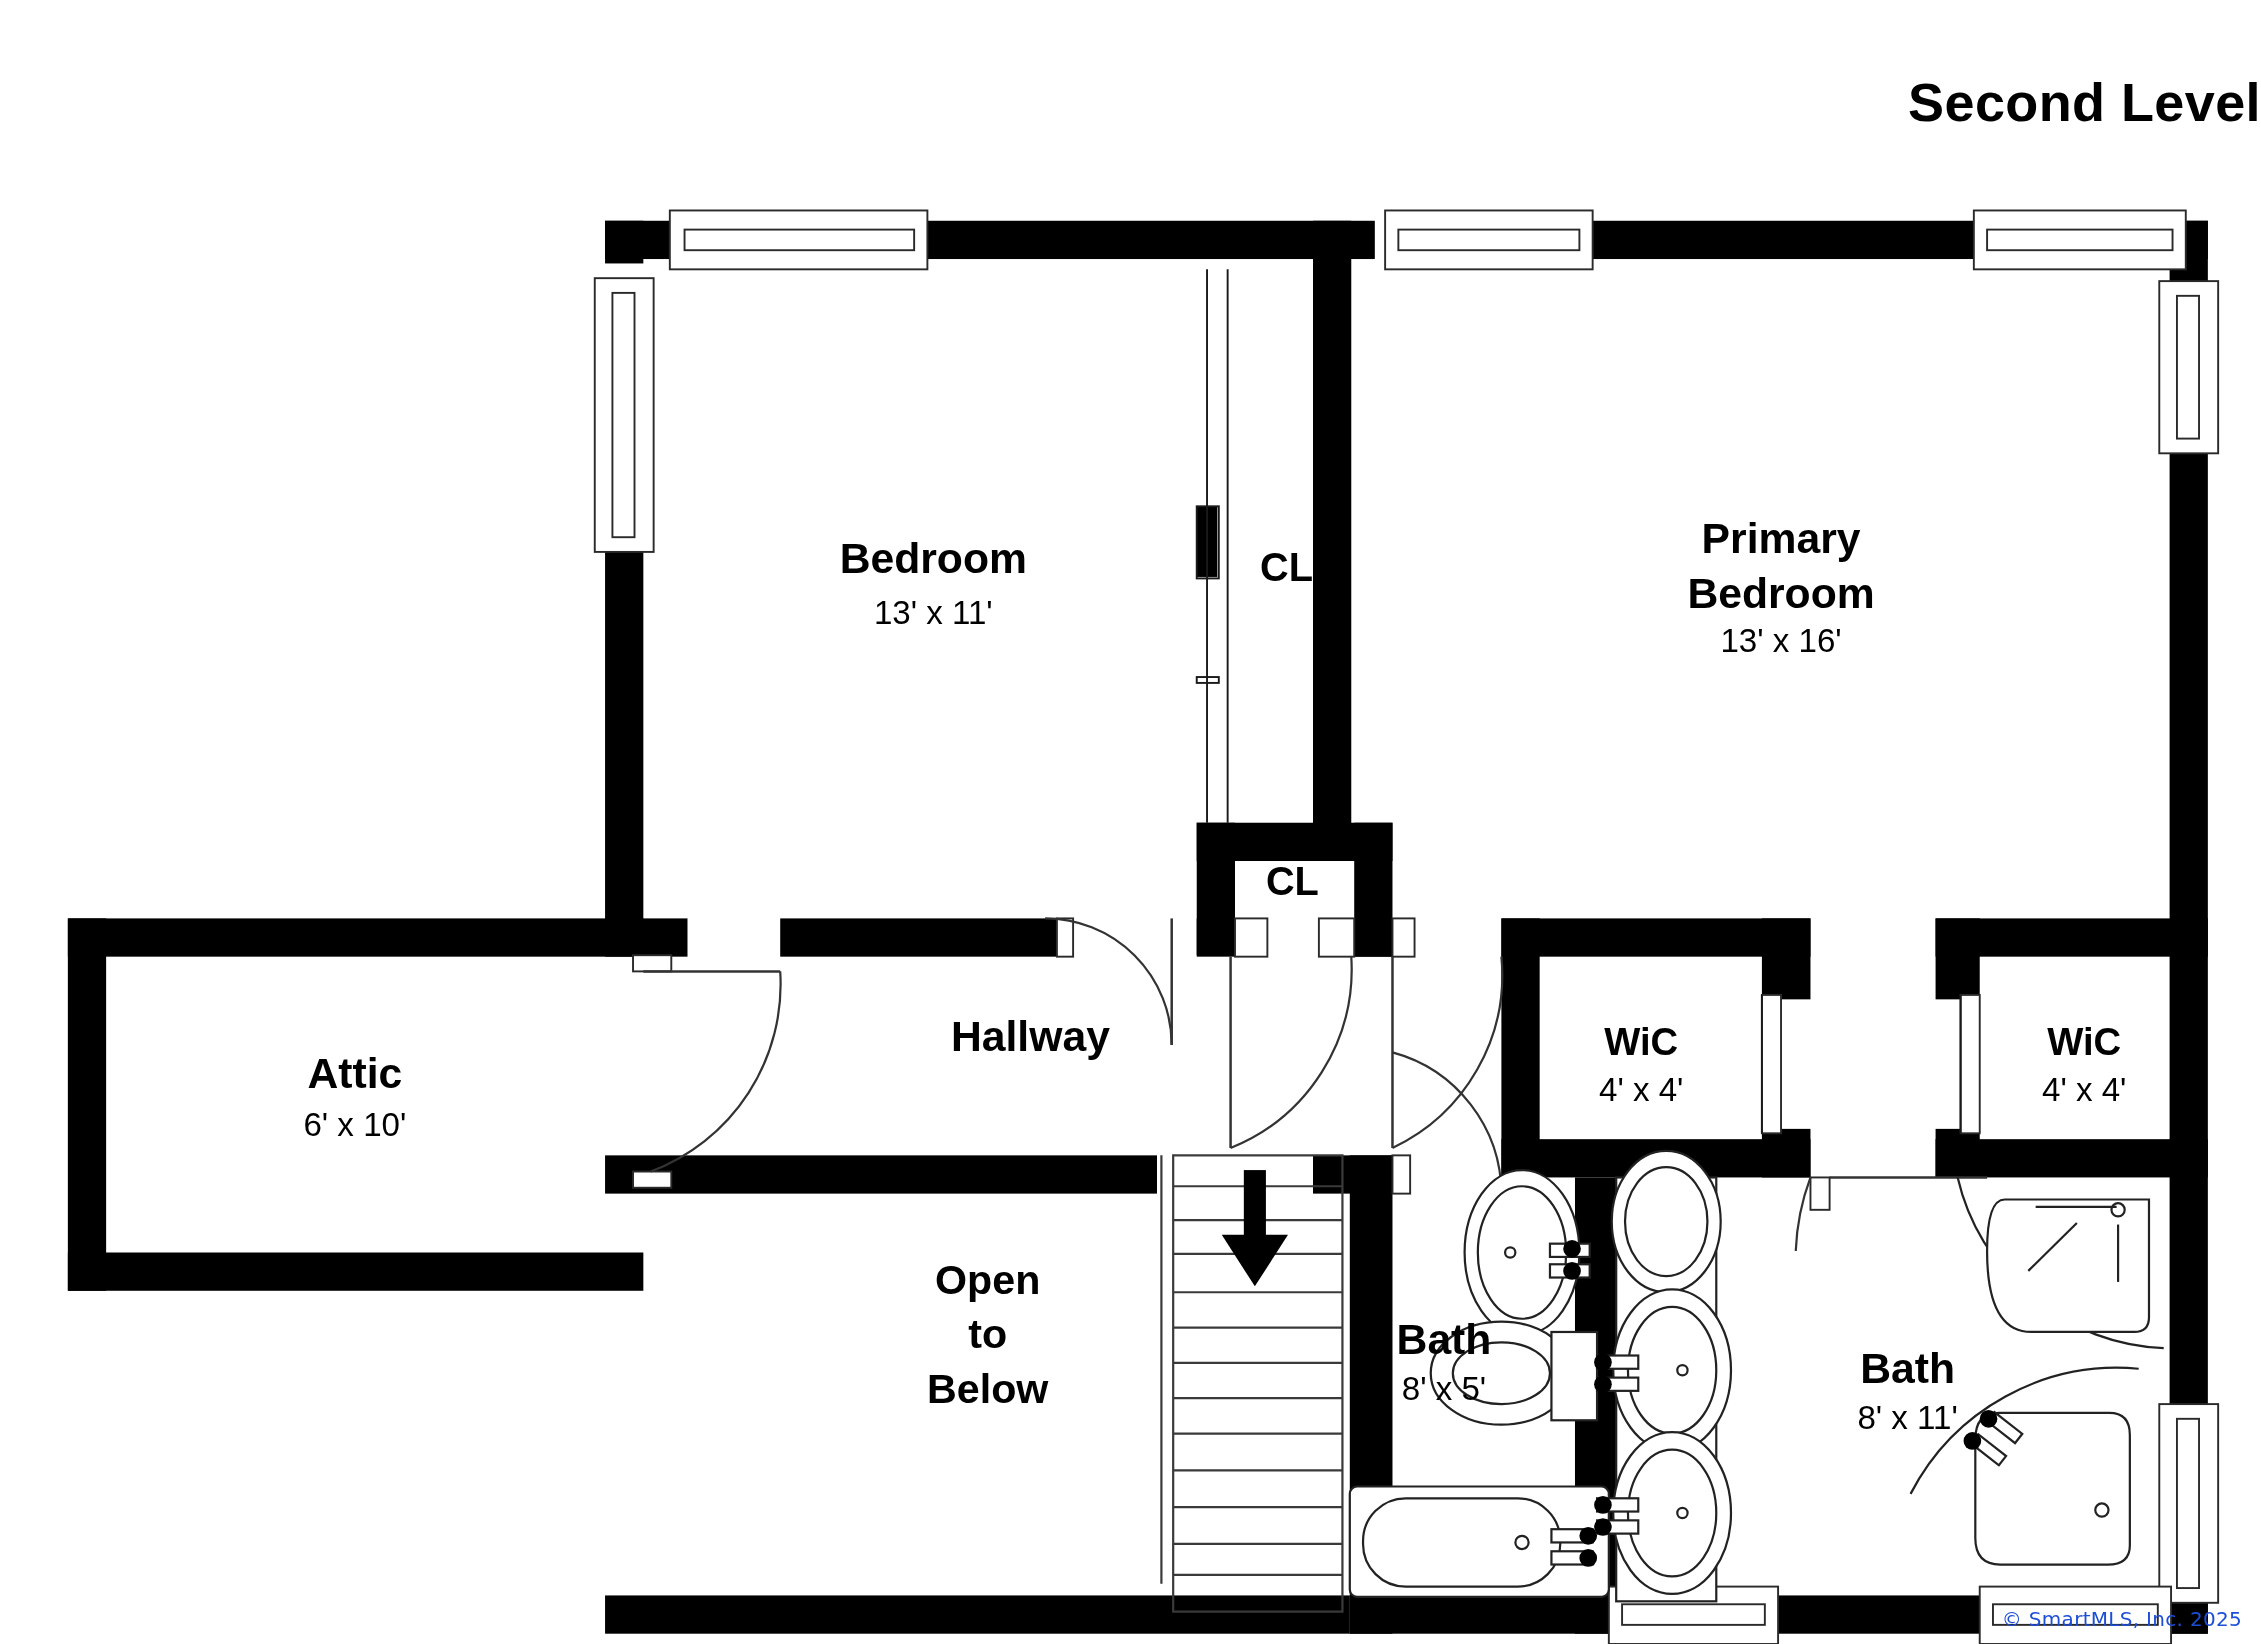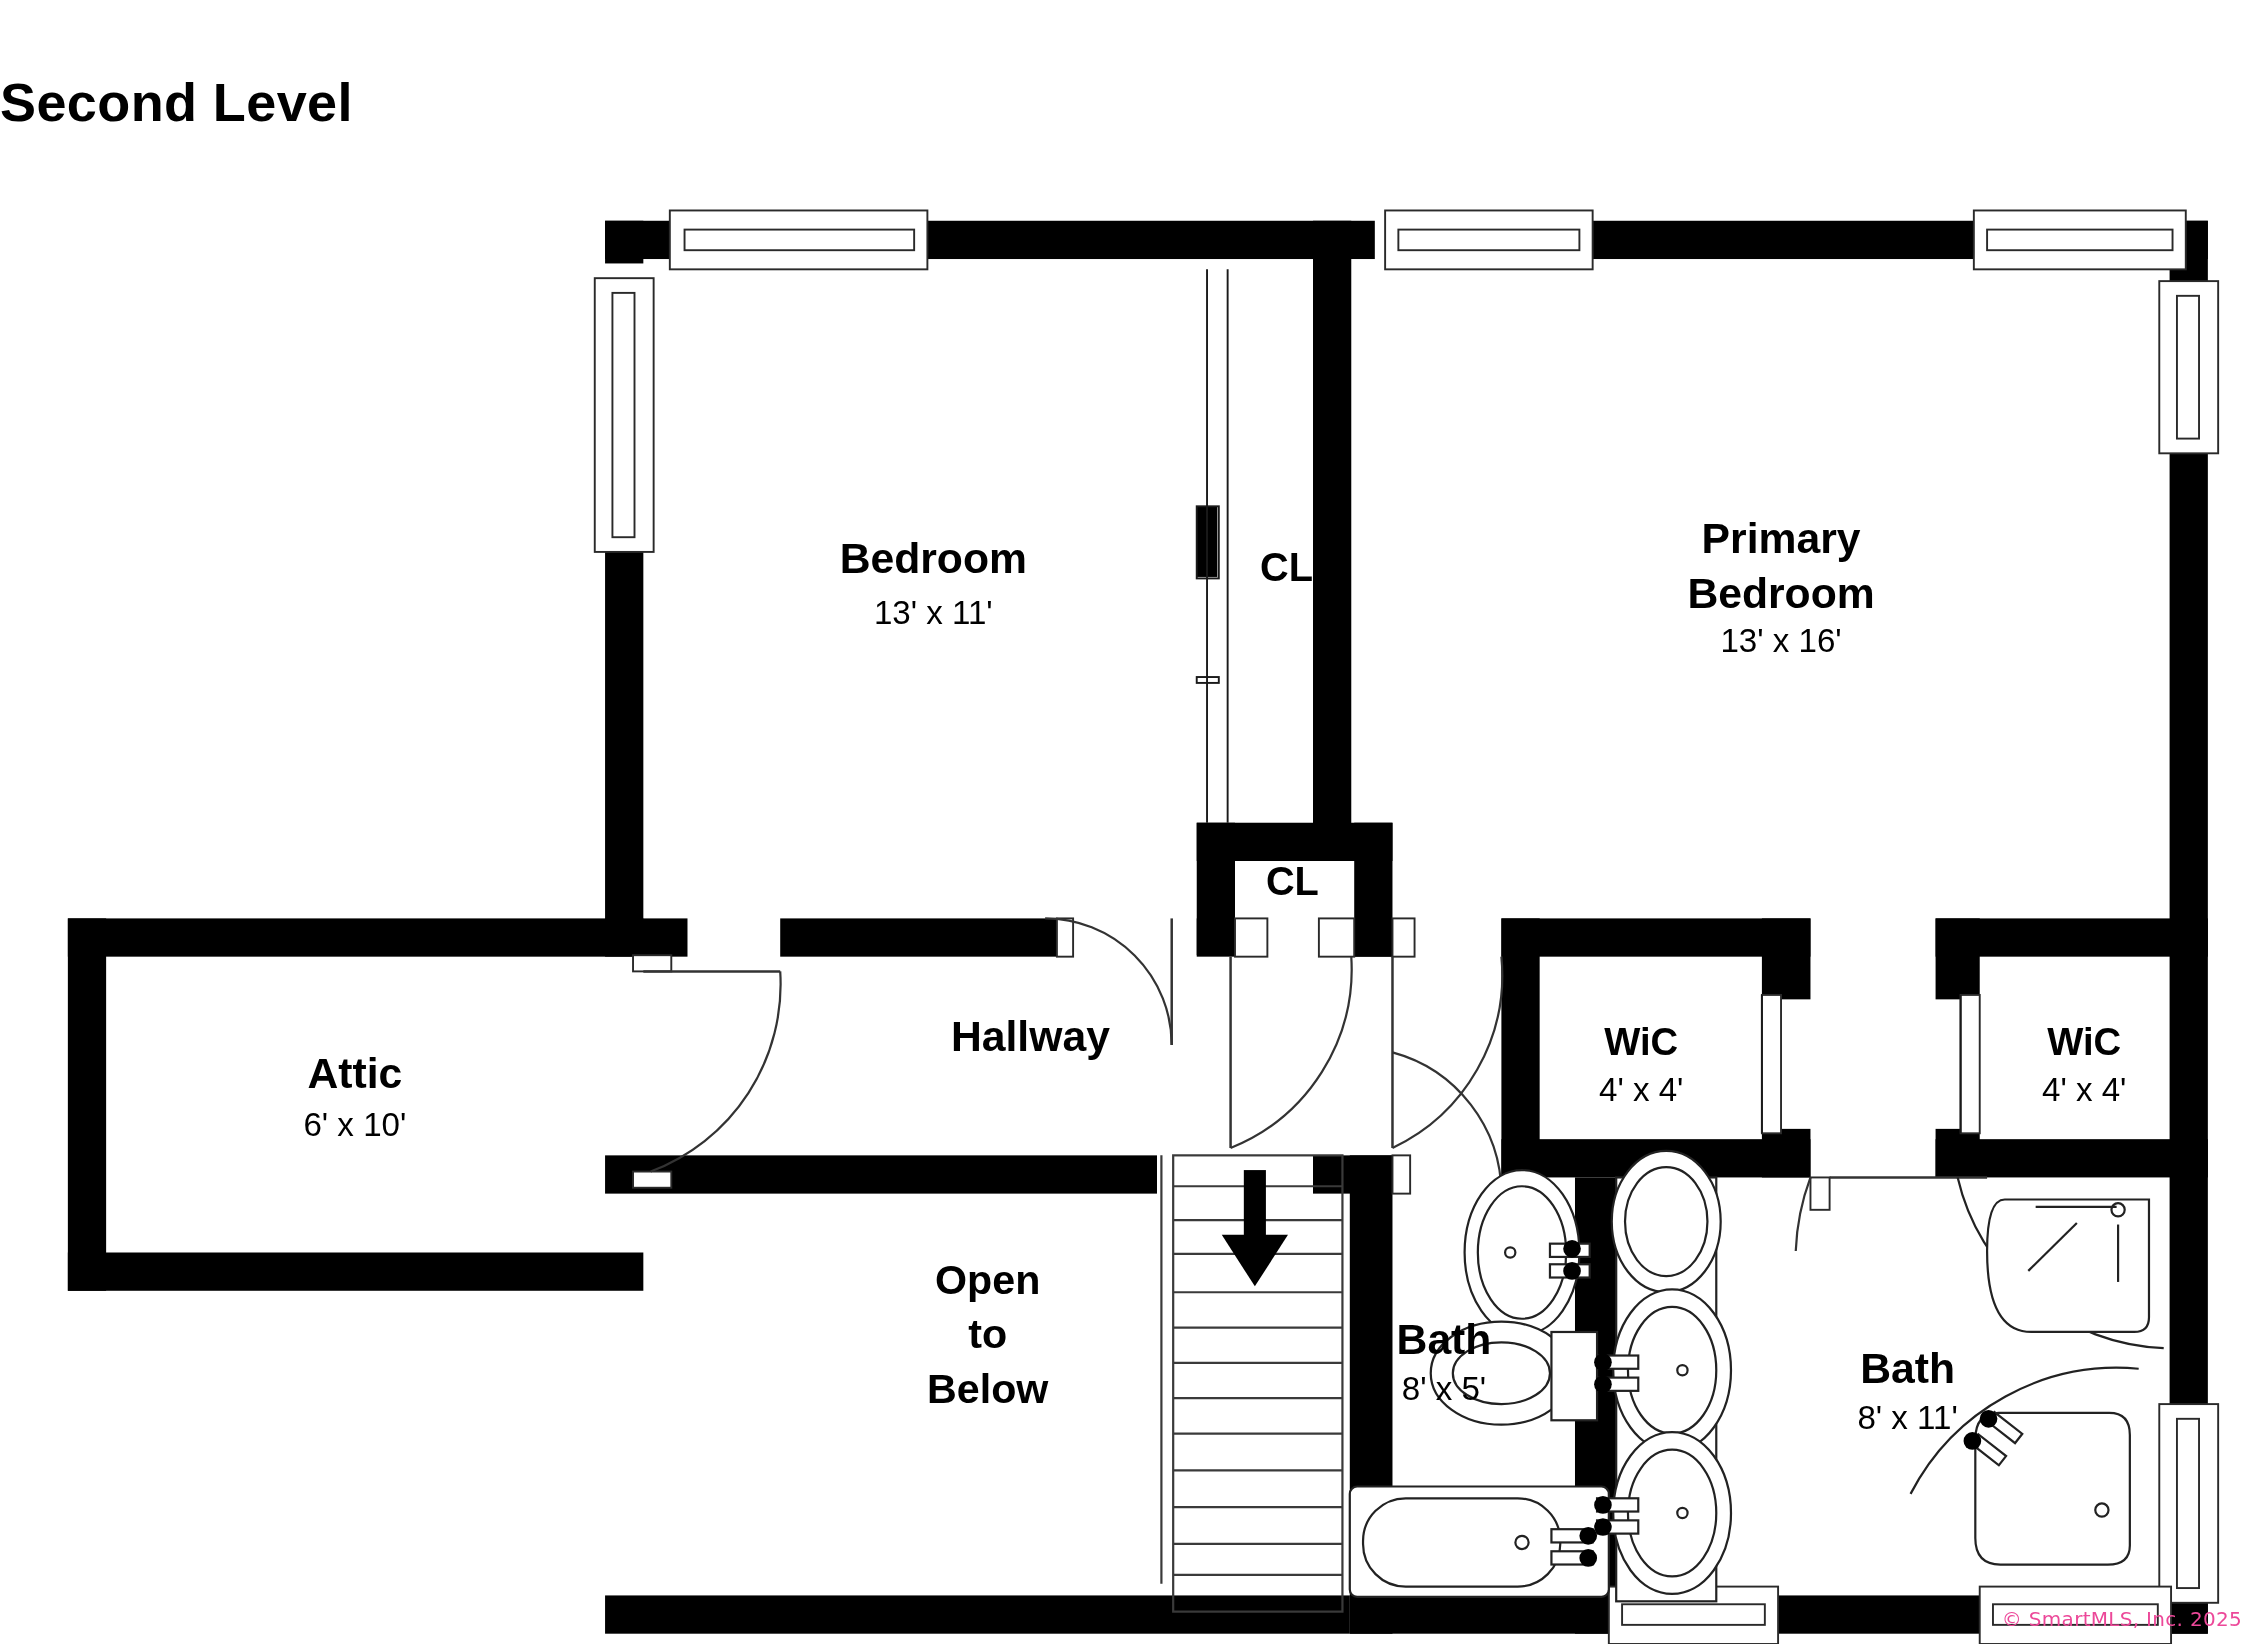--- a/index.html
+++ b/index.html
@@ -1,25 +1,25 @@
 <!DOCTYPE html>
 <html style="font-size:11.8px"><head>
 <meta charset="utf-8">
 <style>
   html,body{margin:0;padding:0;background:#ffffff;}
   body{width:2261px;height:1644px;overflow:hidden;
        font-family:"Liberation Sans","DejaVu Sans",sans-serif;}
   #sheet{position:relative;width:2261px;height:1644px;background:#fff;}
   #plan-title{
-    position:absolute;left:0;top:71px;width:2261px;text-align:left;
+    position:absolute;left:0;top:71px;width:2261px;text-align:right;
     font-size:54px;font-weight:bold;color:#000;letter-spacing:0.4px;
   }
   #copyright{
     position:absolute;right:19px;bottom:13.2px;
-    font-size:20px;color:#ec4899;font-family:"DejaVu Sans",sans-serif;
+    font-size:20px;color:#1d4ed8;font-family:"DejaVu Sans",sans-serif;
     letter-spacing:0.3px;white-space:nowrap;
   }
   svg#floorplan{position:absolute;left:0;top:0;width:2261px;height:1644px;display:block;}
   .wall{fill:#000000;}
   .thinner{fill:none;stroke:#1a1a1a;stroke-width:2.6;}
   .fixture{fill:#ffffff;stroke:#222222;stroke-width:3;}
   .fixline{fill:none;stroke:#222222;stroke-width:3;}
   .knob{fill:#000000;}
   .swing{fill:none;stroke:#333333;stroke-width:3;}
   .doorleaf{fill:none;stroke:#333333;stroke-width:3.4;}

